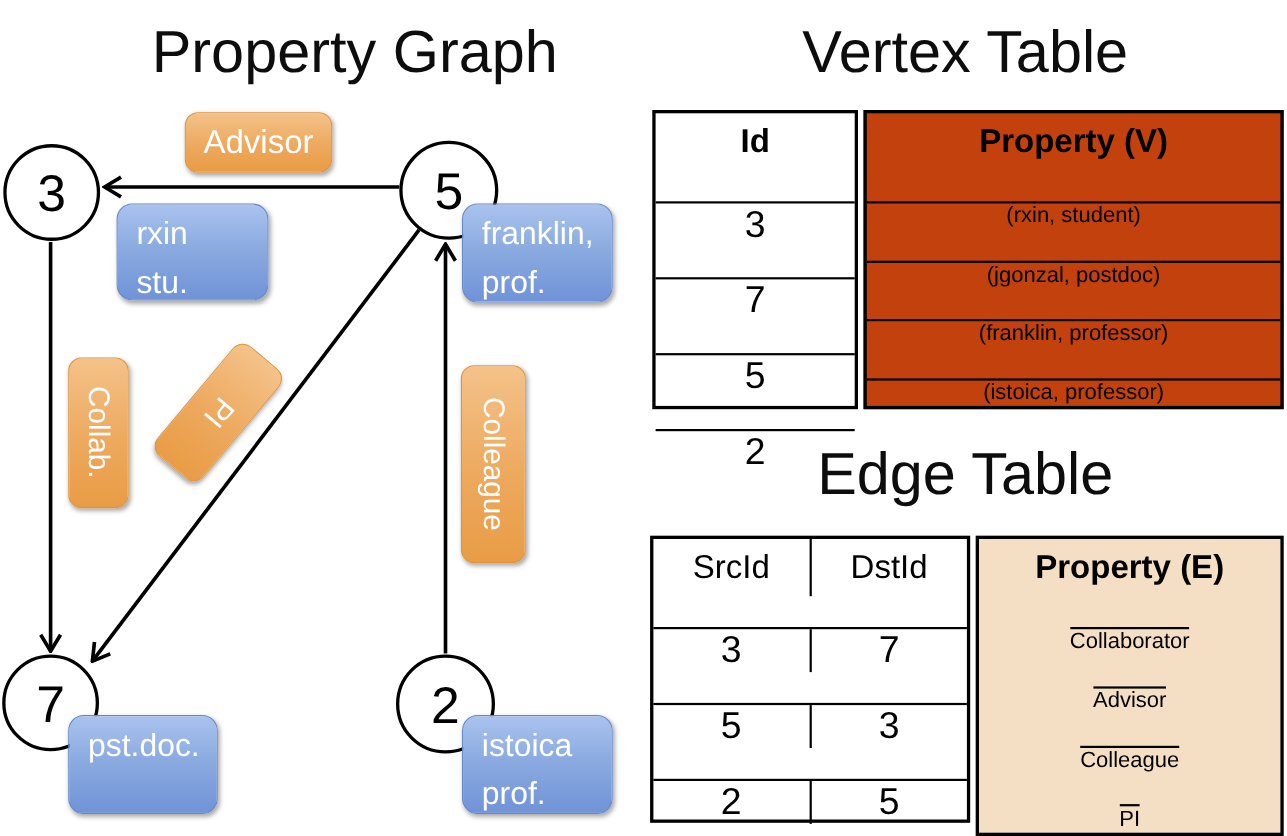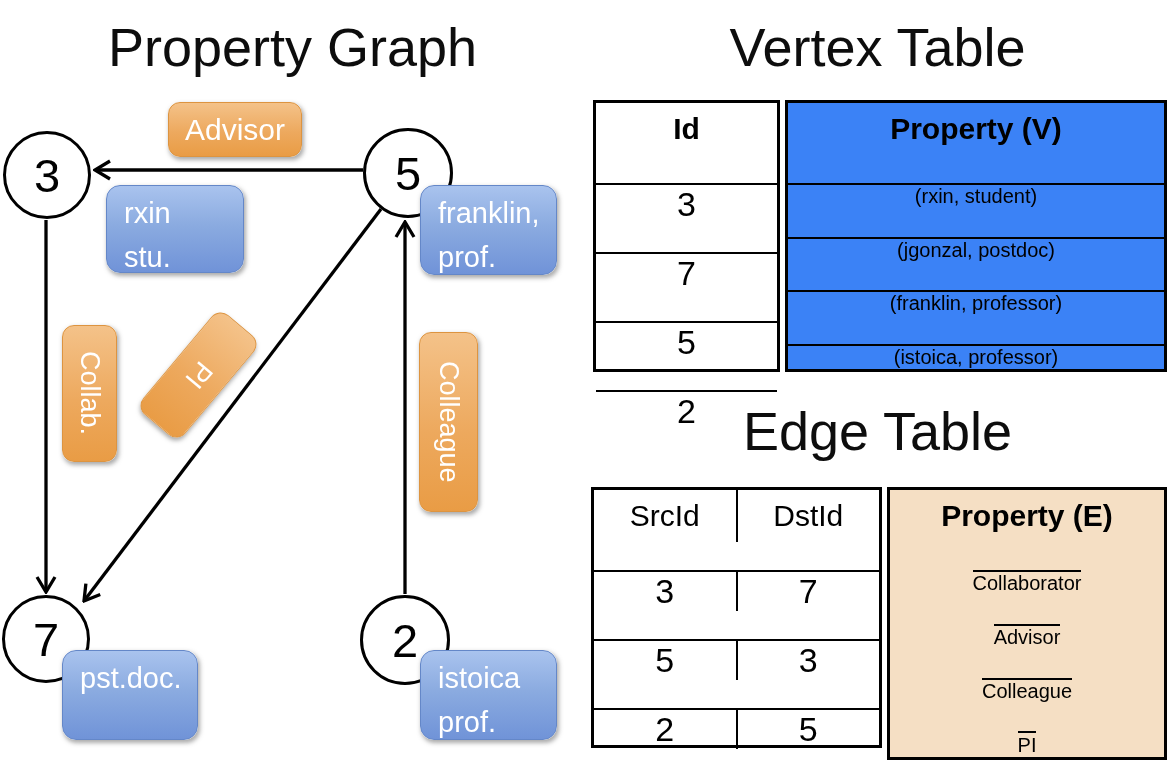--- a/index.html
+++ b/index.html
@@ -47,29 +47,29 @@
   }
   .tcell:first-child{border-top:none;}
   .tcell.head{font-weight:700;font-size:30px;flex:0 0 52px;}
   .tcell.num{font-size:34px;}
   .splitrow{flex:1;display:flex;border-top:2px solid #000;}
   .splitrow:first-child{border-top:none;}
   .splitrow .c{flex:1;display:flex;align-items:center;justify-content:center;font-size:34px;}
   .splitrow .c + .c{border-left:2px solid #000;}
   .splitrow.head .c{font-weight:400;font-size:30px;}
   .splitrow.head{flex:0 0 52px;}
-  .bluecol{background:#3b82f6;}
+  .bluecol{background:#c2410c;}
   .tancol{background:#f5dfc4;align-items:center;}
 </style>
 </head>
 <body>
 
 <div id="stage">
 
-  <div class="title" style="left:0;top:16px;width:585px;">Property Graph</div>
+  <div class="title" style="left:0;top:16px;width:585px;padding-left:30px;">Property Graph</div>
 
   <svg id="edges" width="585" height="760">
     <defs>
       <marker id="arrow" viewBox="-20 -12 22 24" markerWidth="22" markerHeight="24" markerUnits="userSpaceOnUse" refX="0" refY="0" orient="auto">
         <path d="M-15,-9 L0,0 L-15,9" fill="none" stroke="#000" stroke-width="3.3"></path>
       </marker>
     </defs>
     <line x1="363" y1="170" x2="95" y2="170" marker-end="url(#arrow)"></line>
     <line x1="46" y1="220" x2="46" y2="592" marker-end="url(#arrow)"></line>
     <line x1="381" y1="209" x2="84" y2="601" marker-end="url(#arrow)"></line>

